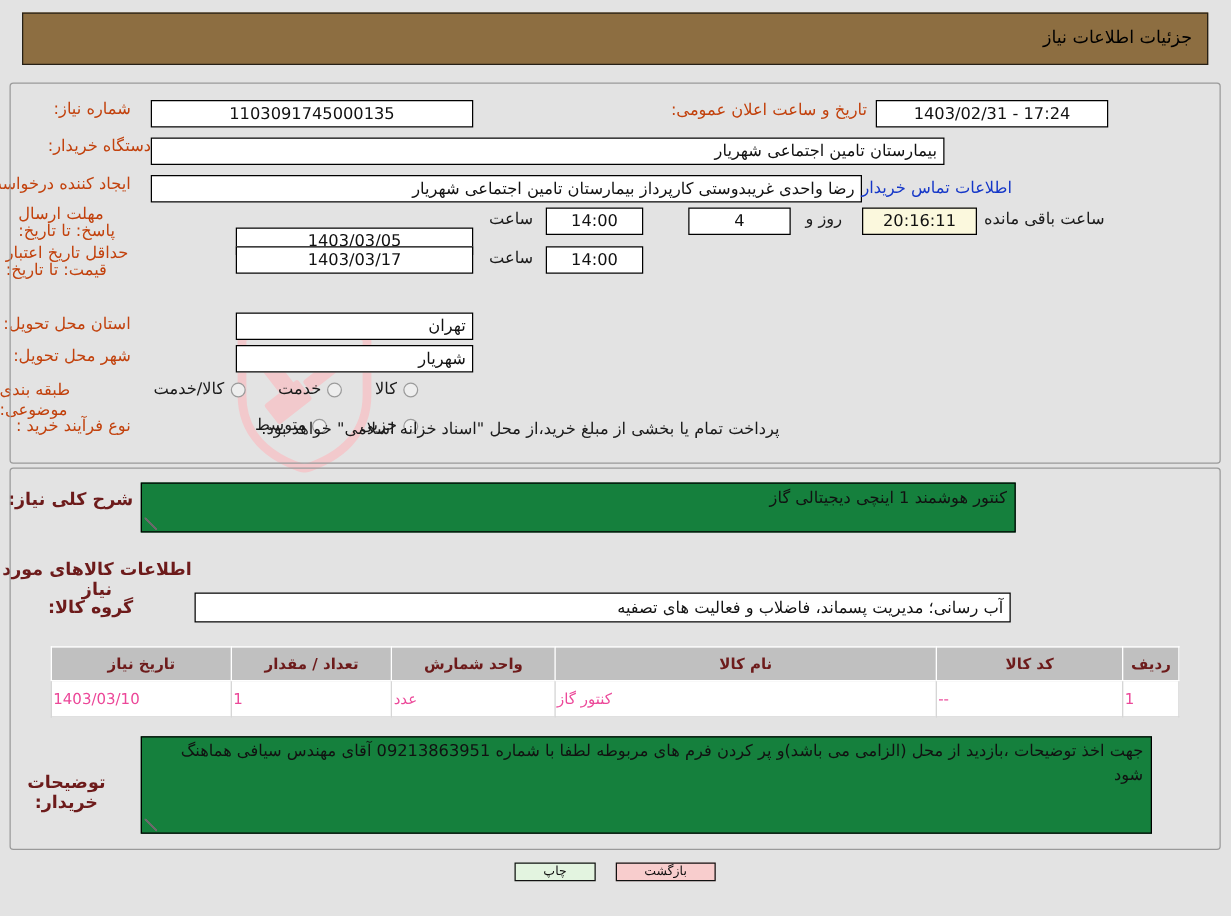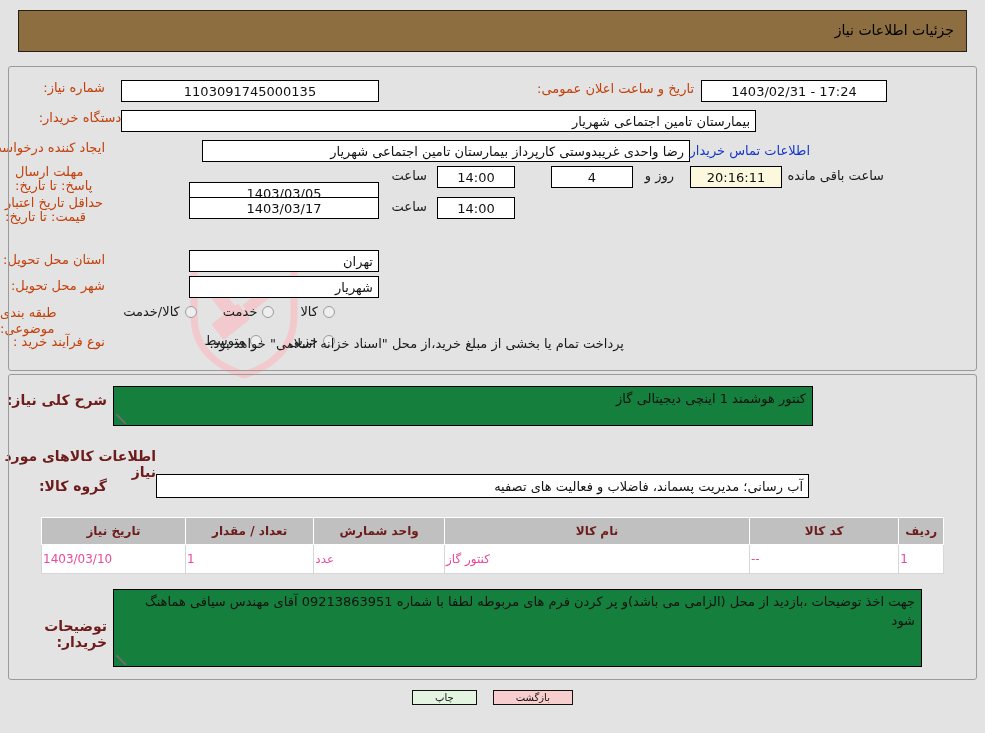--- a/index.html
+++ b/index.html
@@ -159,20 +159,21 @@
     font-size: 13px;
     color: #1a1a1a;
   }
 
   
   .sec-title {
     position: absolute;
     font-size: 14px;
     font-weight: bold;
     color: #6d1b1b;
+    text-align: center;
   }
 
   
   .ta {
     position: absolute;
     background: #15803d;
     border: 1px solid #000000;
     box-sizing: border-box;
     font-size: 13px;
     color: #111111;
@@ -274,21 +275,21 @@
 <div class="fld" style="position:absolute; top:80px; right:98px; width:186px;">17:24 - 1403/02/31</div>
 
 <div class="row" style="top:110px; right:844px;">
   <div class="lbl">نام دستگاه خریدار:</div>
 </div>
 <div class="fld rtl-right" style="position:absolute; top:110px; right:229px; width:635px;">بیمارستان تامین اجتماعی شهریار</div>
 
 <div class="row" style="top:140px; right:880px;">
   <div class="lbl">ایجاد کننده درخواست:</div>
 </div>
-<div class="fld rtl-right" style="position:absolute; top:140px; right:295px; width:488px;">رضا واحدی غریبدوستی کارپرداز بیمارستان تامین اجتماعی شهریار</div>
+<div class="fld rtl-right" style="position:absolute; top:140px; right:295px; width:569px;">رضا واحدی غریبدوستی کارپرداز بیمارستان تامین اجتماعی شهریار</div>
 <a class="link" style="position:absolute; top:143px; right:175px;">اطلاعات تماس خریدار</a>
 
 <div class="lbl lbl-2l" style="position:absolute; top:165px; right:880px; width:90px; text-align:left;">مهلت ارسال پاسخ: تا تاریخ:</div>
 <div class="fld" style="position:absolute; top:166px; right:606px; width:190px;margin-top:16px;">1403/03/05</div>
 <div class="inline-txt" style="position:absolute; top:168px; right:552px;">ساعت</div>
 <div class="fld" style="position:absolute; top:166px; right:470px; width:78px;">14:00</div>
 
 <div class="fld" style="position:absolute; top:166px; right:352px; width:82px;">4</div>
 <div class="inline-txt" style="position:absolute; top:168px; right:305px;">روز و</div>
 <div class="fld yellow" style="position:absolute; top:166px; right:203px; width:92px;">20:16:11</div>

